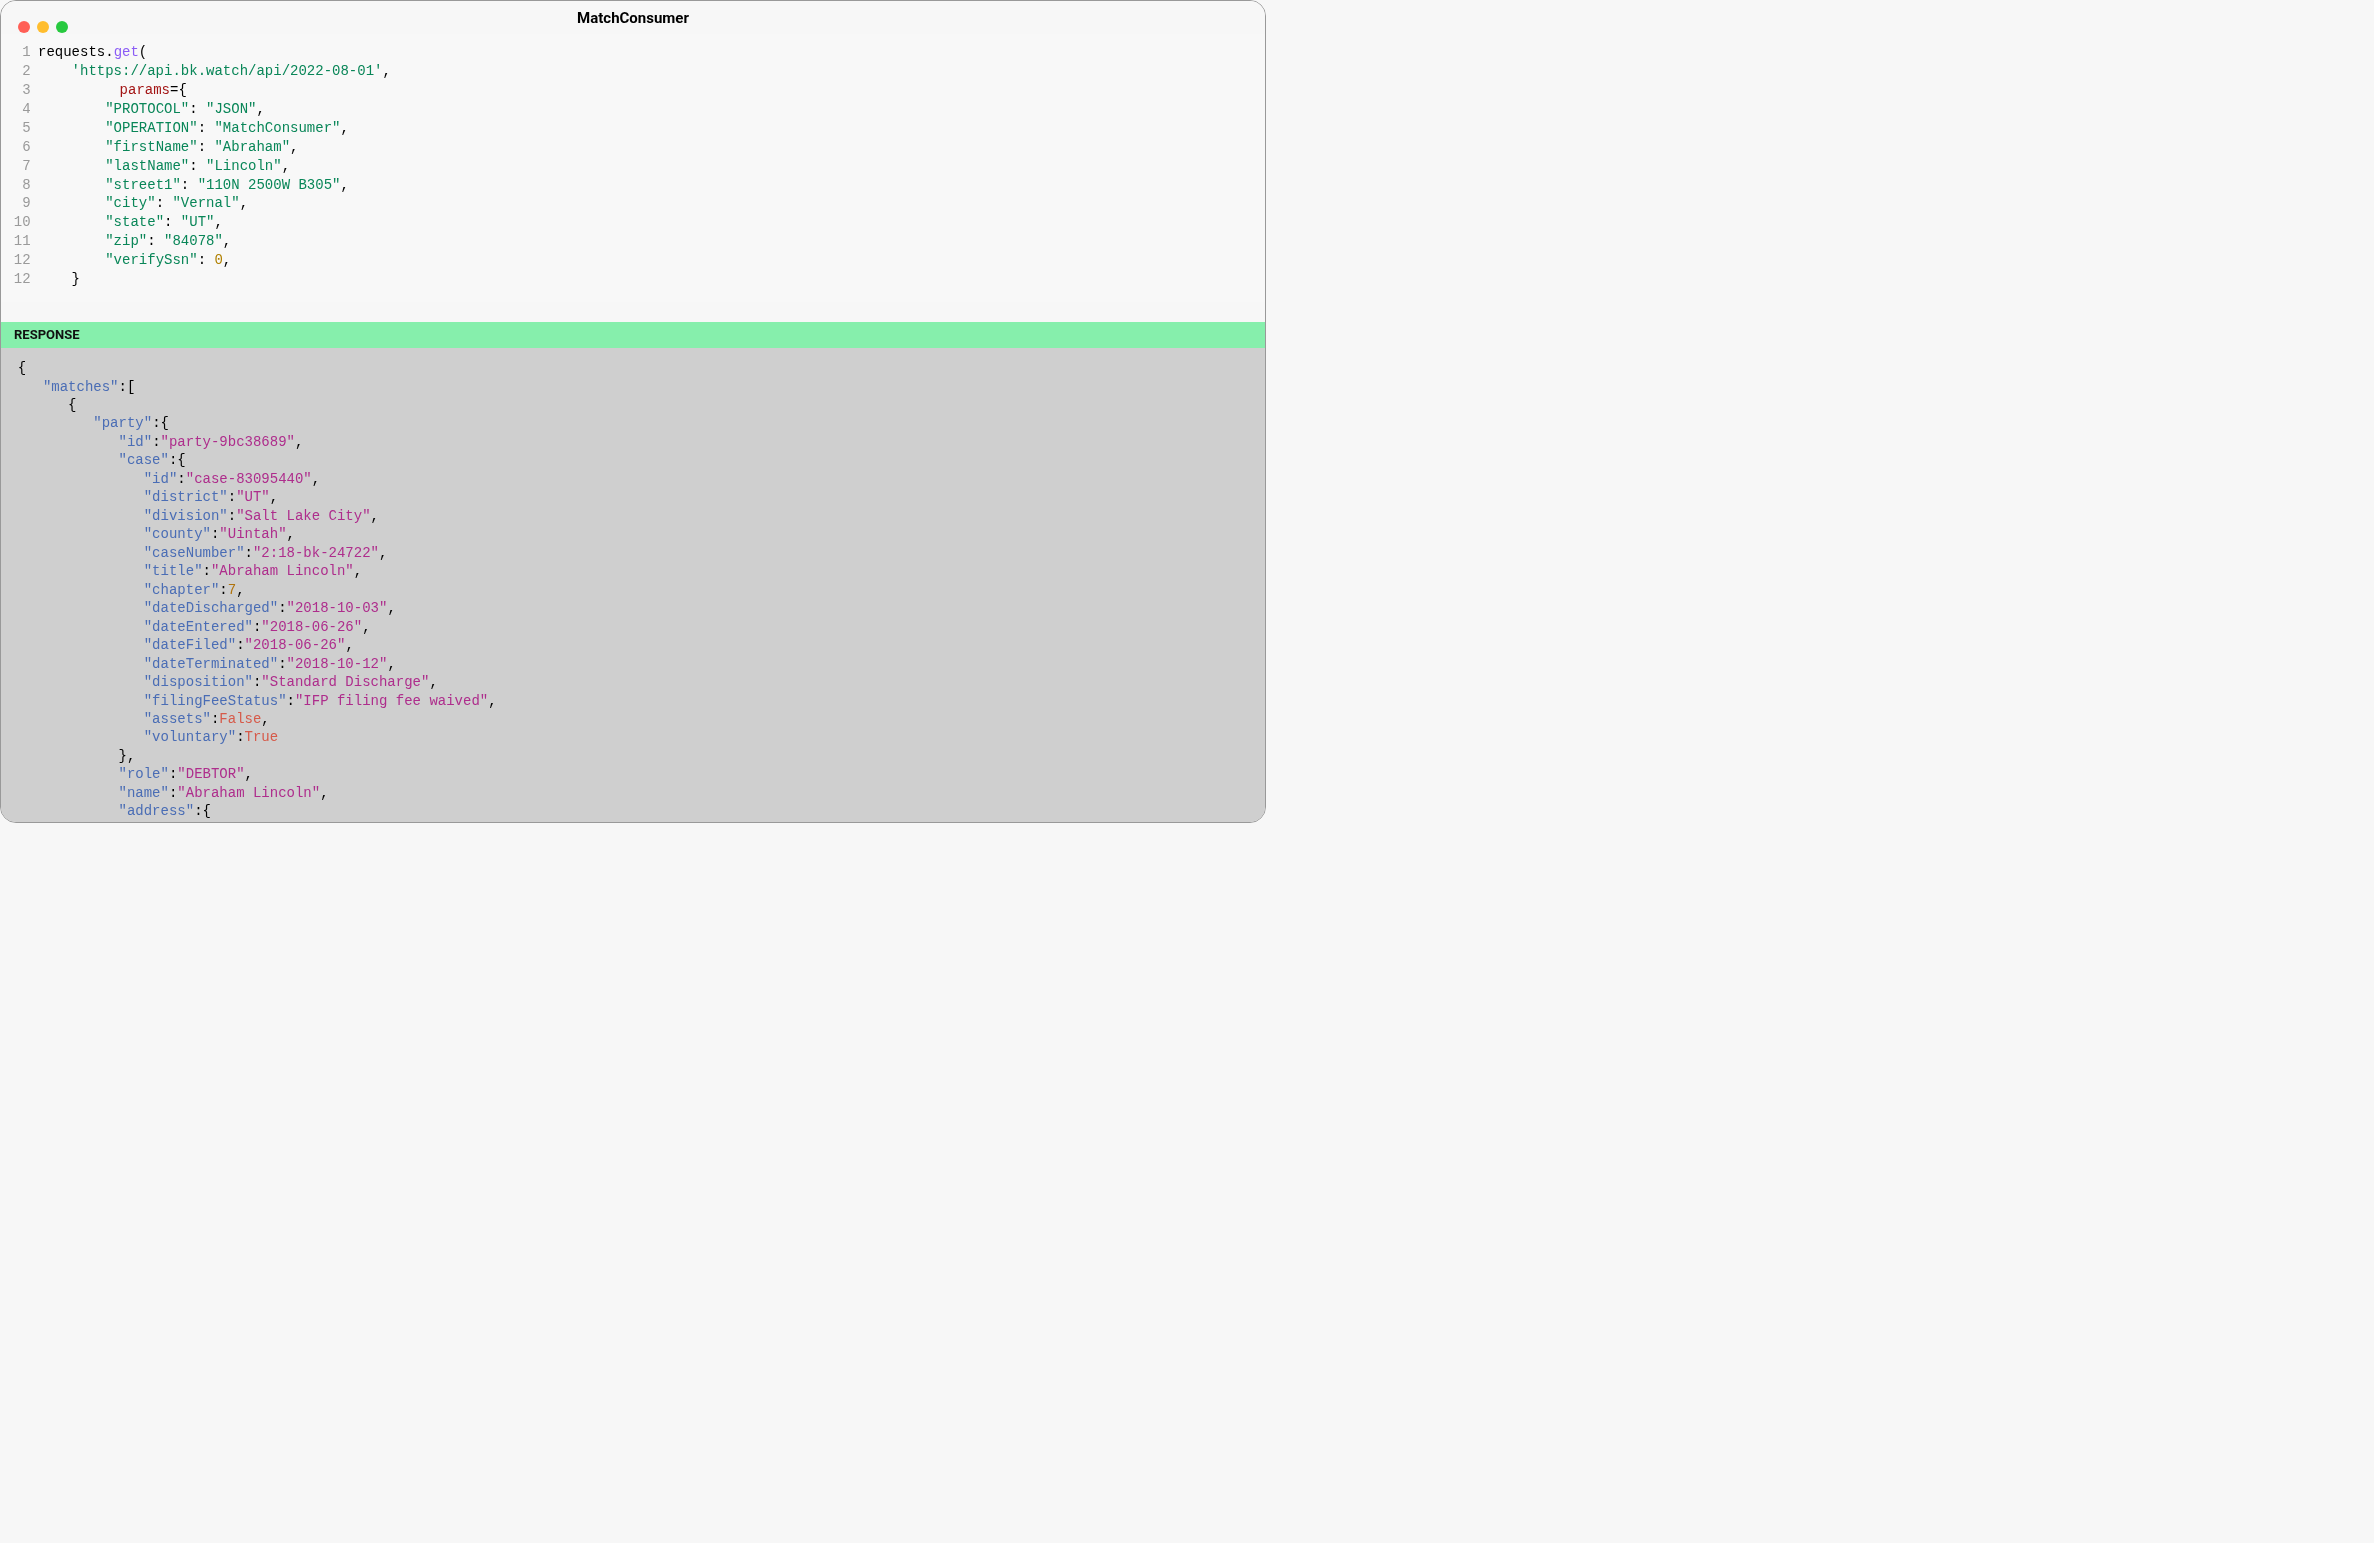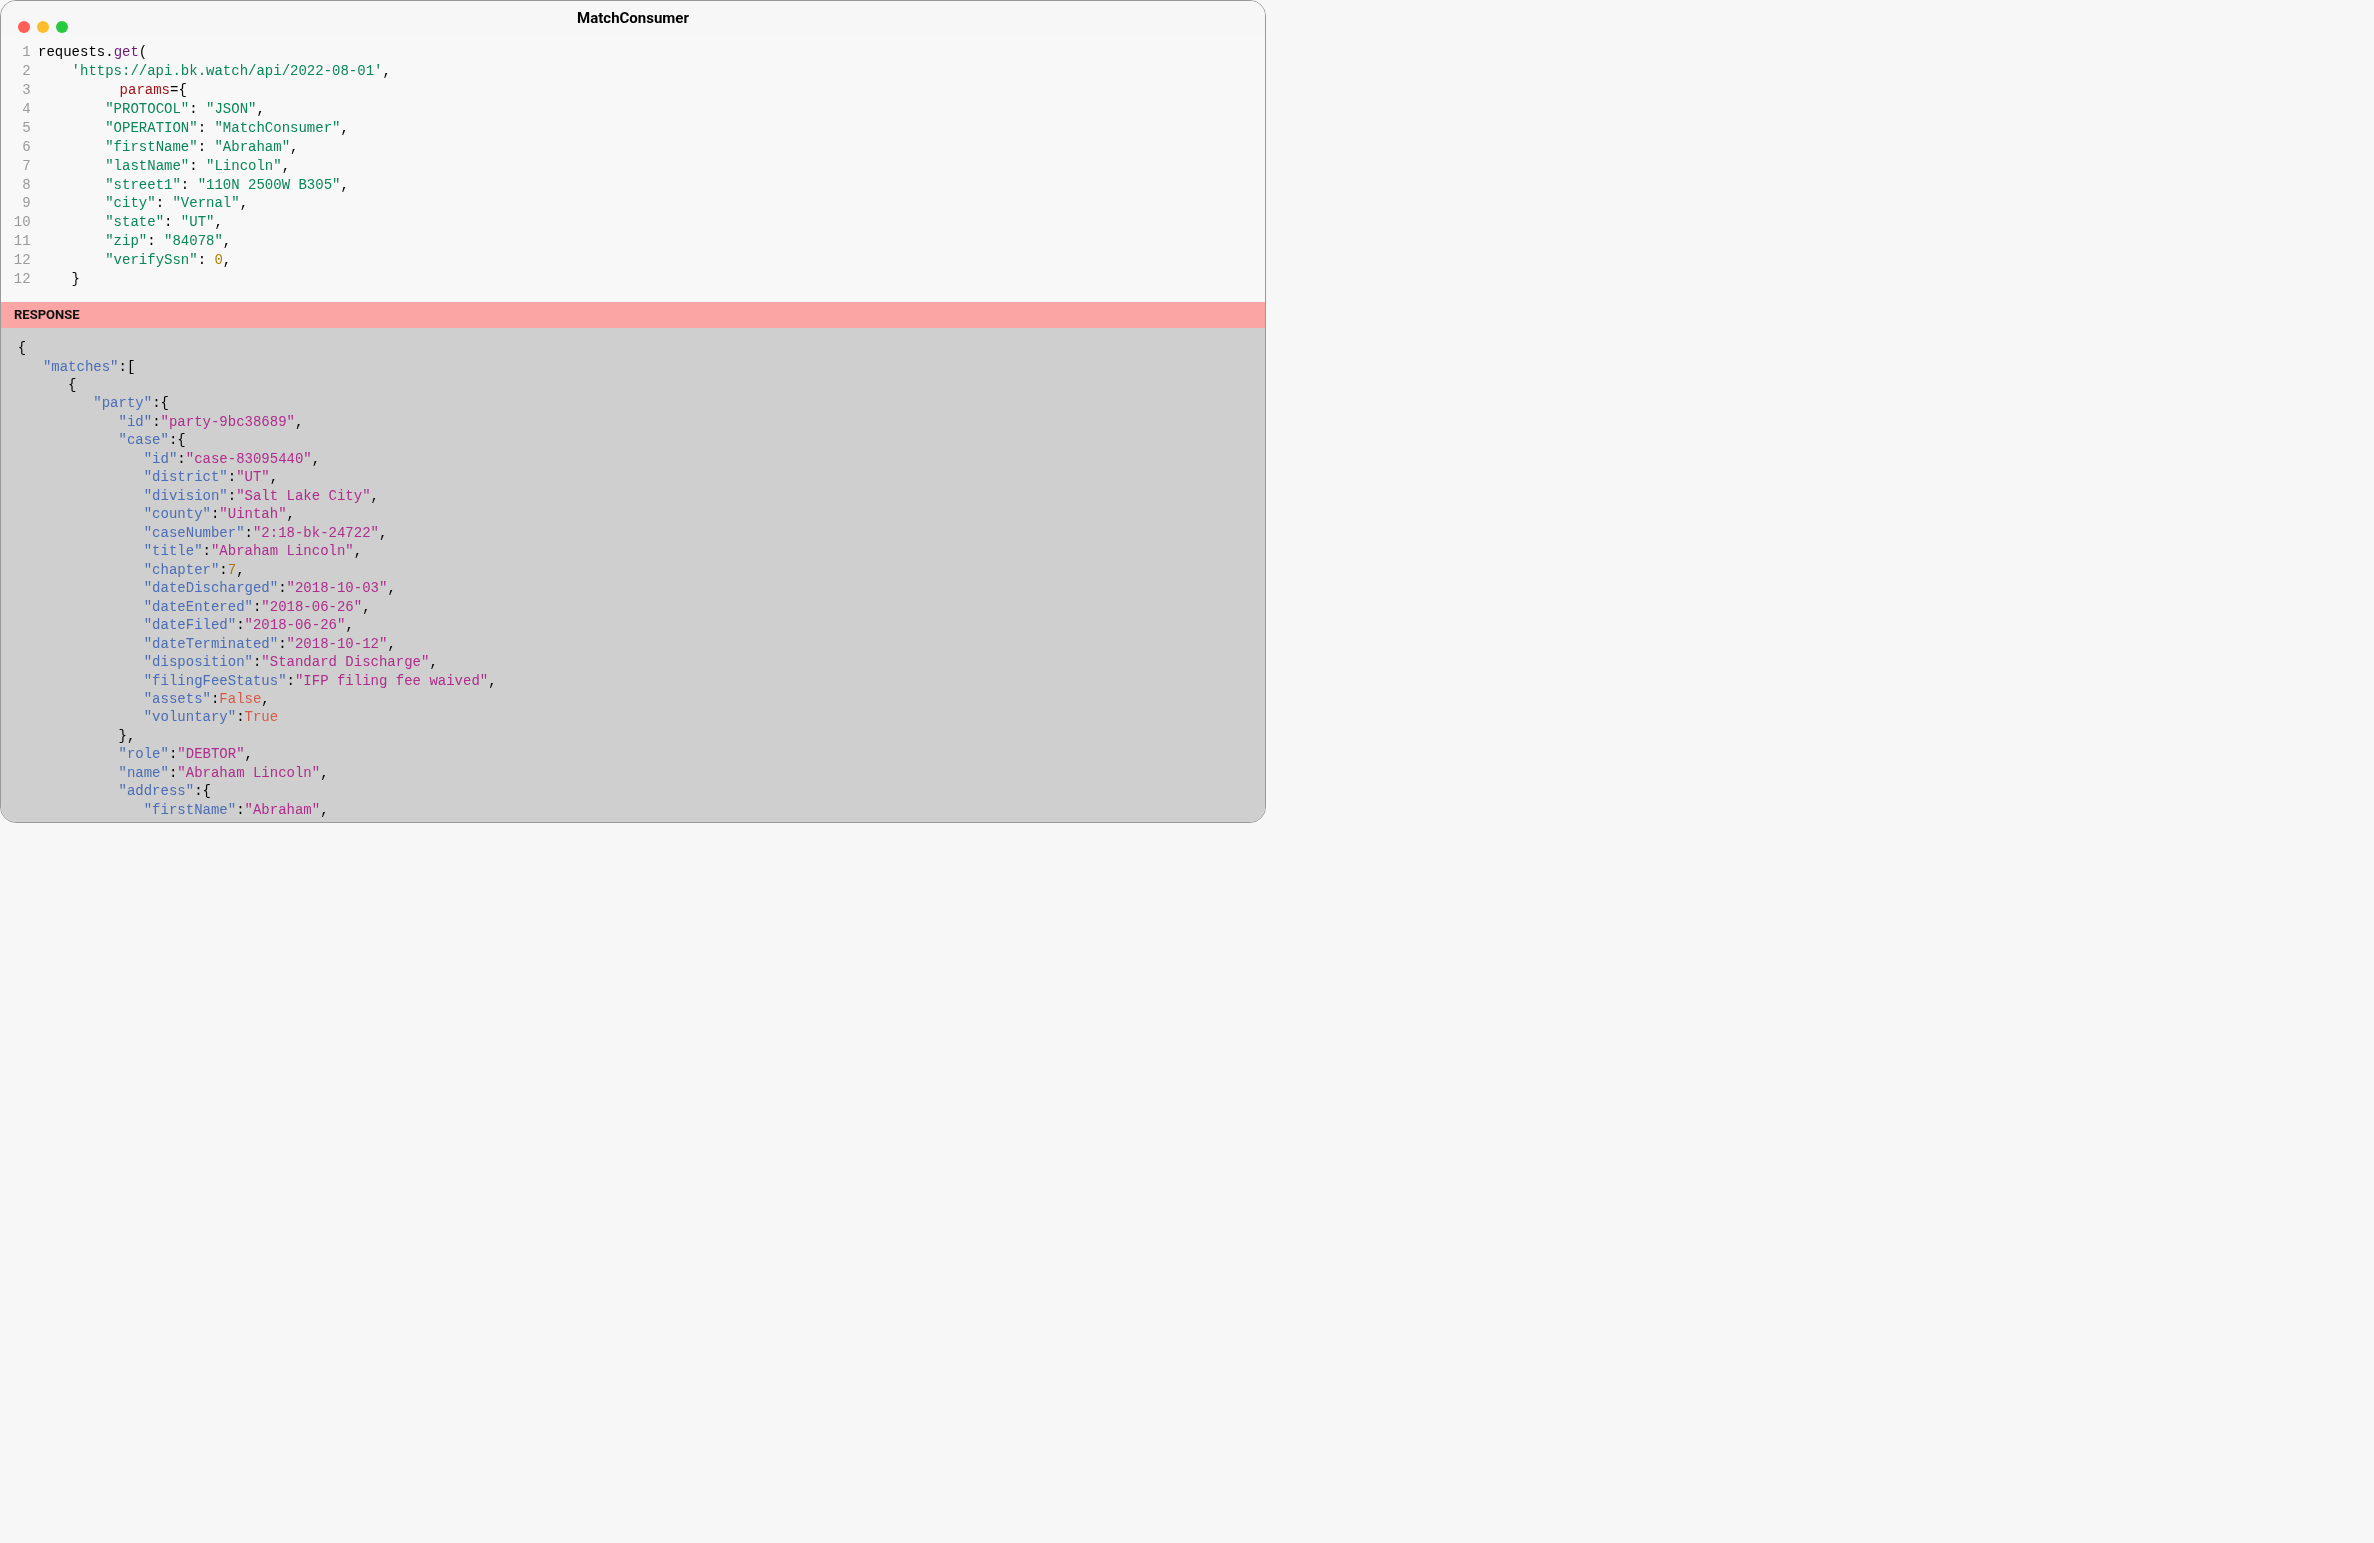--- a/index.html
+++ b/index.html
@@ -62,33 +62,34 @@
     .lineno {
       width: 37px;
       text-align: right;
       padding-right: 7.4px;
       color: #9a9a9a;
       user-select: none;
       flex-shrink: 0;
     }
     .code { white-space: pre; }
     .tok-ident { color: #000; }
-    .tok-member { color: #701a75; }
+    .tok-member { color: #8b5cf6; }
     .tok-str { color: #098658; }
     .tok-key { color: #098658; }
     .tok-num { color: #b08000; }
     .tok-param { color: #a31515; padding-left: 48px; }
     .tok-punct { color: #000; }
 
     .response-header {
-      background: #fca5a5;
+      background: #86efac;
       padding: 5.6px 13px;
       font-weight: 700;
       font-size: 13px;
       color: #111;
+      margin-top: 20px;
     }
     .response-body {
       background: #cfcfcf;
       flex: 1;
       overflow: auto;
       padding: 11px 16.7px;
       font-family: "SFMono-Regular", Consolas, "Liberation Mono", Menlo, monospace;
       font-size: 14px;
       line-height: 1.32;
     }

